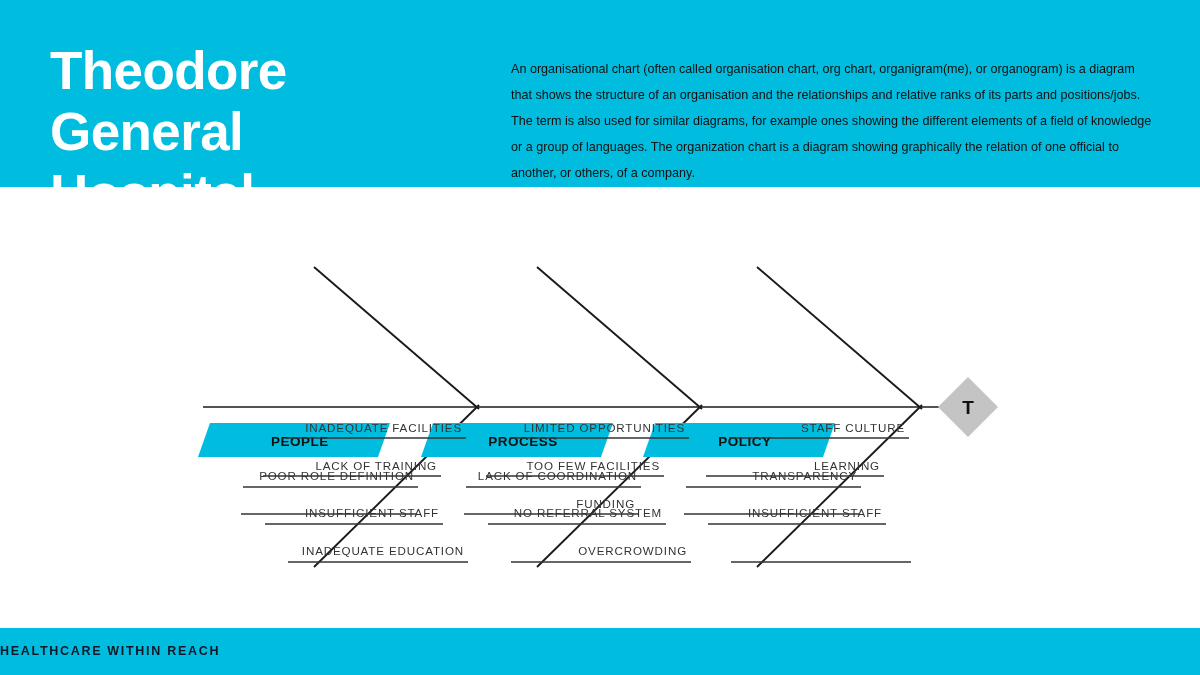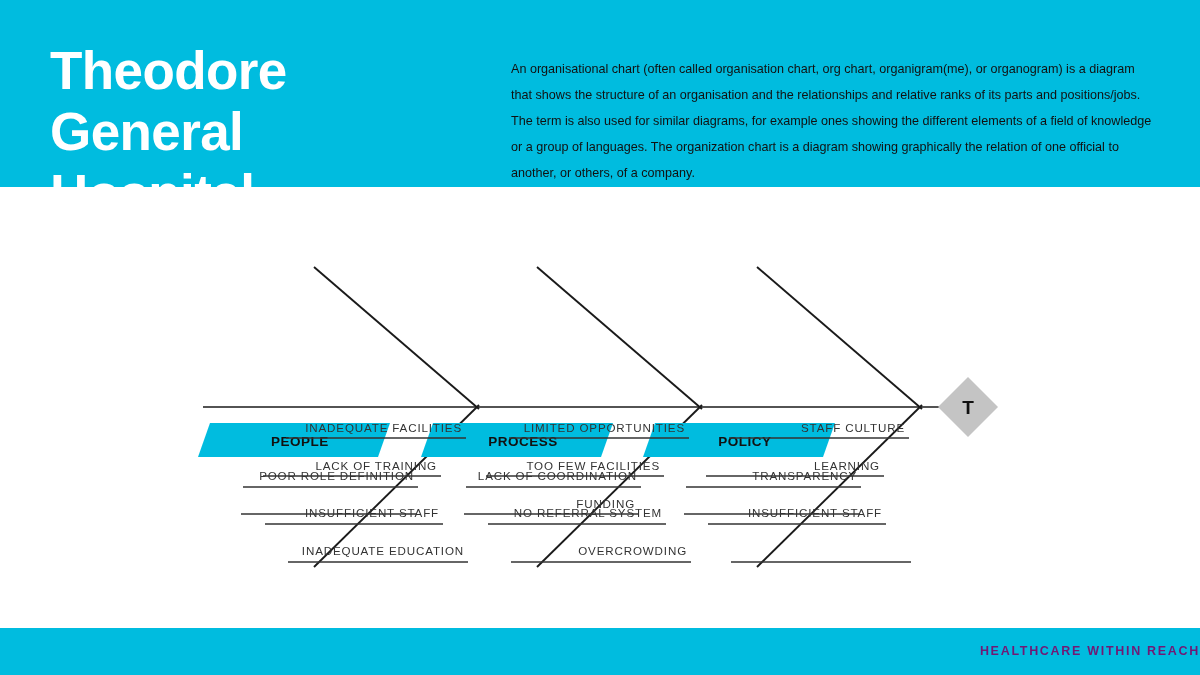--- a/index.html
+++ b/index.html
@@ -70,22 +70,22 @@
     height: 47px;
     background: #00bcdf;
   }
   #footer-tagline {
     position: absolute;
     left: 0;
     top: 0;
     width: 1200px;
     height: 47px;
     line-height: 47px;
-    text-align: right;
-    color: #701a75;
+    text-align: left;
+    color: #0f172a;
     font-size: 12.5px;
     font-weight: bold;
     letter-spacing: 1.7px;
   }
 
   
   .cat-label {
     font-family: "Liberation Sans", sans-serif;
     font-size: 13.5px;
     font-weight: bold;

